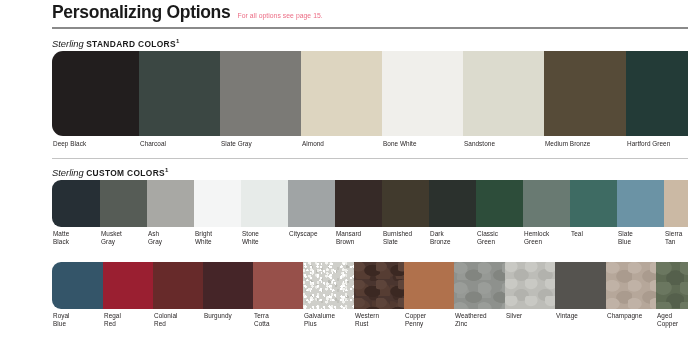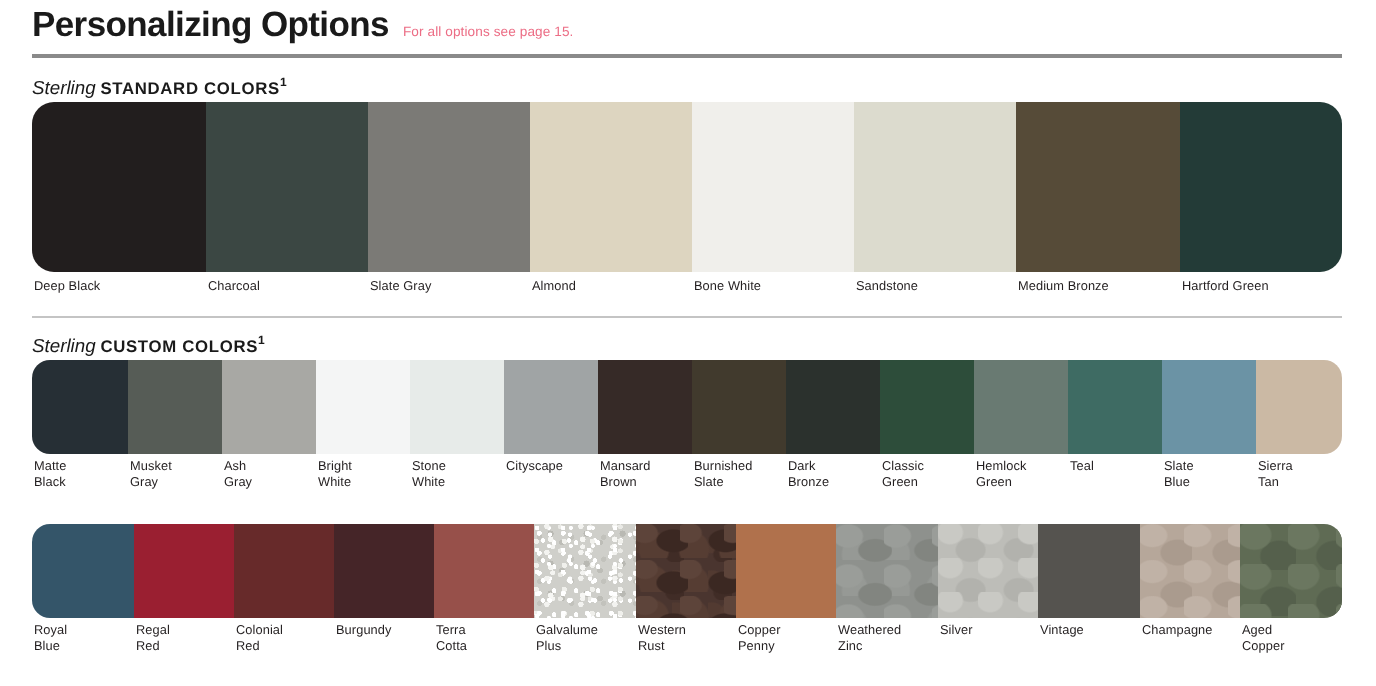--- a/index.html
+++ b/index.html
@@ -7,20 +7,21 @@
     margin: 0; padding: 0;
     width: 688px; height: 343px;
     background: #ffffff;
     font-family: "Liberation Sans", sans-serif;
     overflow: hidden;
   }
   #page {
     position: relative;
     width: 607px; height: 343px;
     background: #ffffff;
+    margin-left: 36px;
   }
 
   
   .header {
     position: absolute;
     left: 16px; top: 2px;
     width: 656px;
     display: flex;
     align-items: baseline;
     gap: 7px;

